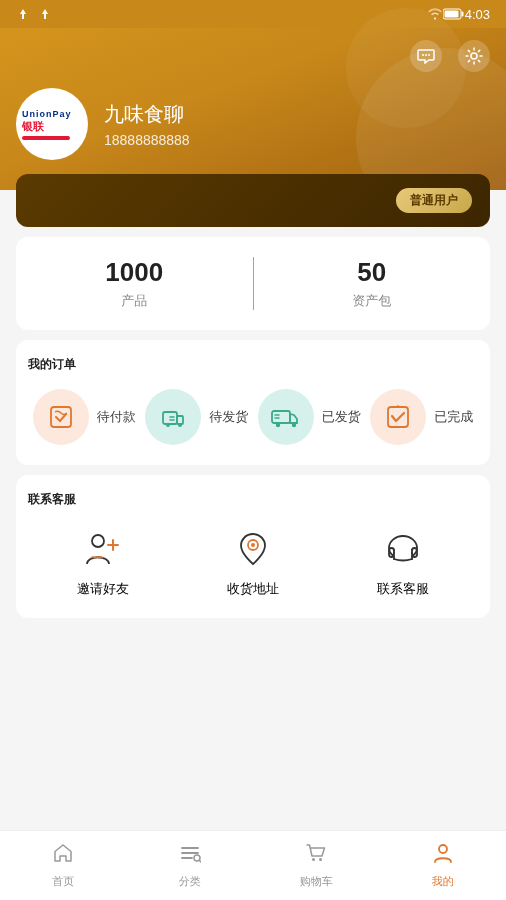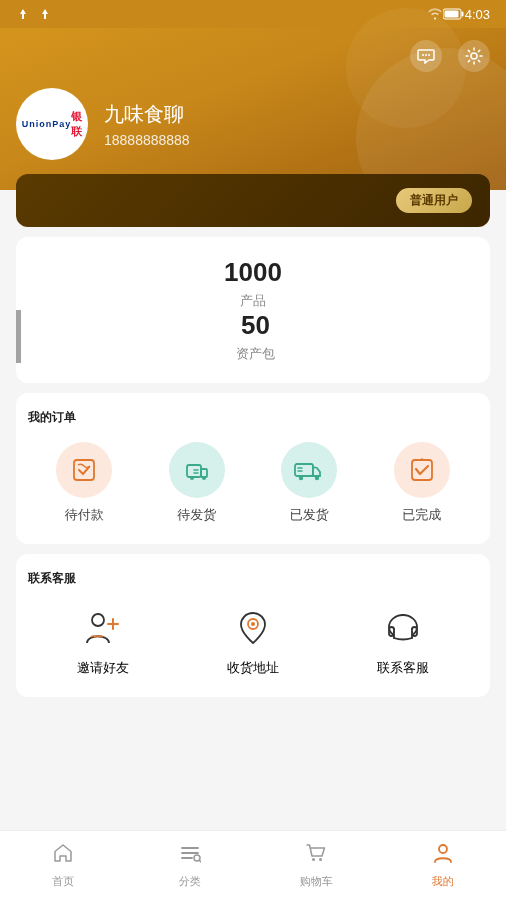--- a/index.html
+++ b/index.html
@@ -70,22 +70,21 @@
       display: flex;
       align-items: center;
       justify-content: center;
       flex-shrink: 0;
       overflow: hidden;
     }
     .union-pay-logo {
       width: 60px;
       height: 50px;
       display: flex;
-      flex-direction: row;
-      align-items: center;
+      flex-direction: column;
       justify-content: center;
     }
     .union-pay-text {
       font-size: 9px;
       font-weight: bold;
       color: #003087;
       letter-spacing: 1px;
     }
     .union-pay-sub {
       font-size: 11px;
@@ -131,28 +130,27 @@
       border-radius: 20px;
     }
 
     
     .stats-section {
       background: #fff;
       margin: 10px 16px;
       border-radius: 12px;
       display: flex;
       padding: 20px 0;
-      flex-direction: column;
     }
     .stat-item {
       flex: 1;
       text-align: center;
     }
     .stat-item + .stat-item {
-      border-left: 5px solid #a3a3a3;
+      border-left: 1px solid #a3a3a3;
     }
     .stat-value {
       font-size: 26px;
       font-weight: 700;
       color: #222;
       display: block;
     }
     .stat-label {
       font-size: 13px;
       color: #888;
@@ -172,21 +170,20 @@
       font-weight: 600;
       color: #222;
       margin-bottom: 16px;
     }
     .order-grid {
       display: flex;
       justify-content: space-around;
     }
     .order-item {
       display: flex;
-      flex-direction: column;
       align-items: center;
       gap: 8px;
       cursor: pointer;
     }
     .order-icon-circle {
       width: 56px;
       height: 56px;
       border-radius: 50%;
       display: flex;
       align-items: center;

